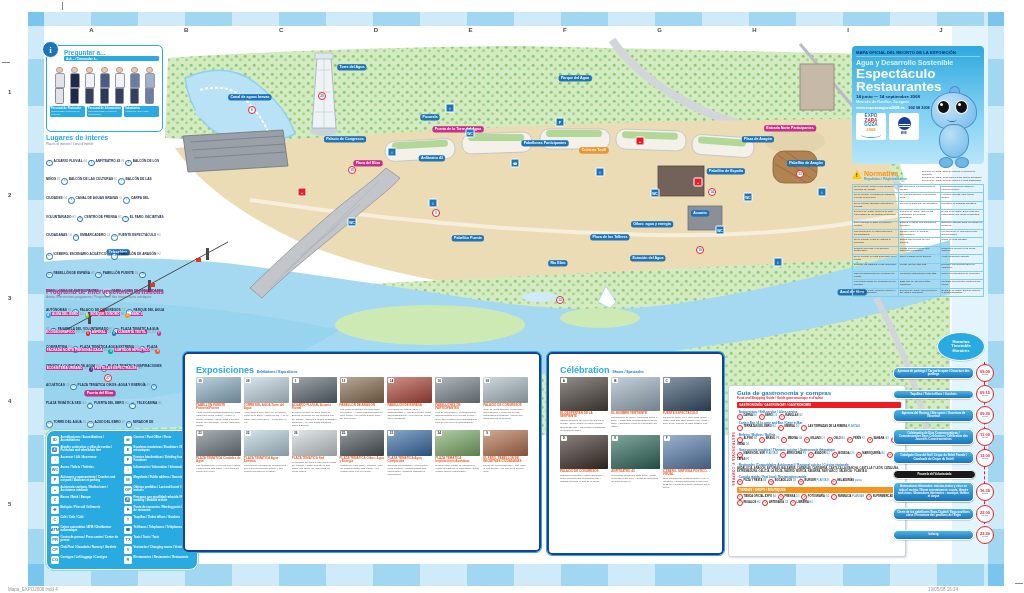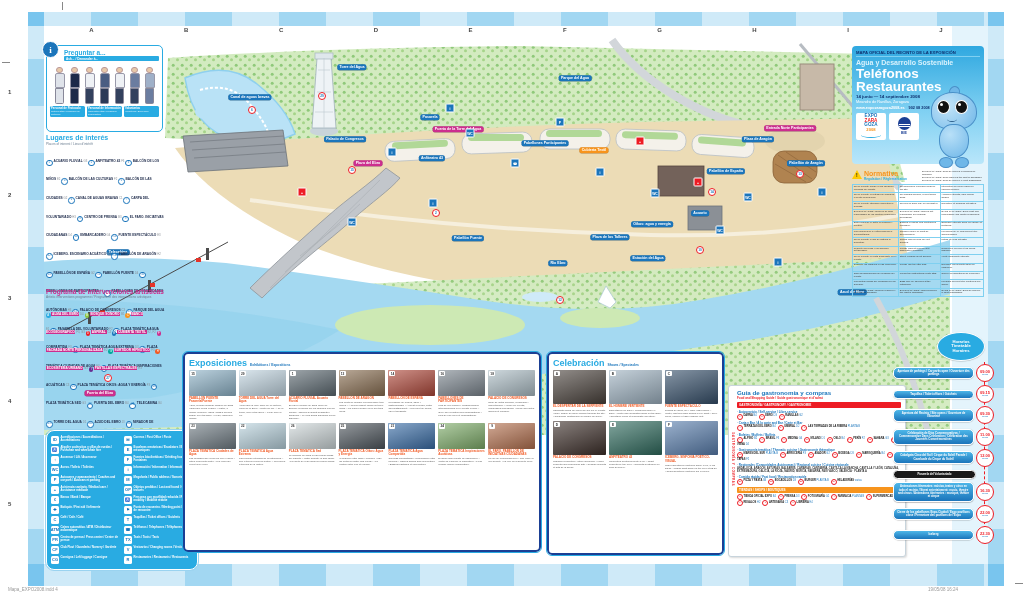--- a/index.html
+++ b/index.html
@@ -125,21 +125,21 @@
   .tl-bubble b{color:#fff;font-size:4.2px;line-height:4.6px}
   .tl-row{position:relative;display:flex;align-items:center;gap:2px;margin-bottom:3.2px}
   .tl-pill{flex:1;background:linear-gradient(180deg,#4db6e8,#1b75bb);border:.8px solid #fff;border-radius:5px;
            color:#fff;font-size:2.8px;line-height:3.3px;font-weight:bold;text-align:center;padding:2px 3px;box-shadow:0 .4px .8px rgba(0,0,0,.25)}
   .tl-pill.dark{background:#1a1a1a}
   .tl-time{flex:none;width:16px;height:16px;background:#fff;border:1.1px solid #ed1c24;border-radius:50%;
            display:flex;flex-direction:column;align-items:center;justify-content:center}
   .tl-time b{color:#ed1c24;font-size:4px;line-height:4px}
   .tl-time i{color:#1b75bb;font-size:2.4px;font-style:normal;line-height:2.6px}
   
-  .bigbox{border:2.5px solid #1b3f94;outline:1px solid #29abe2;border-radius:5px;padding:4px}
+  .bigbox{border:2.5px solid #1b3f94;outline:1px solid #29abe2;border-radius:5px;padding:11px}
   .expos{left:183px;top:352px;width:358px;height:200px}
   .shows{left:547px;top:352px;width:177px;height:203px}
   .bb-head{display:flex;align-items:baseline;gap:3px;margin-bottom:2px}
   .bb-head b{color:#29abe2;font-size:9px;font-weight:bold}
   .bb-head i{color:#1b75bb;font-size:3.4px;font-style:normal;font-weight:bold}
   .cards{display:grid;gap:3px}
   .expos .cards{grid-template-columns:repeat(7,1fr)}
   .shows .cards{grid-template-columns:repeat(3,1fr)}
   .card .ph{position:relative;height:26px;border-radius:1px;overflow:hidden}
   .shows .card .ph{height:34px}
@@ -767,21 +767,21 @@
             <span class="ic">R</span>
             <span>Restaurantes / Restaurants / Restaurants</span>
           </div>
         </div>
     </div>
   </div>
 
   <div class="panel hdr">
     <div class="bar">MAPA OFICIAL DEL RECINTO DE LA EXPOSICIÓN</div>
     <div class="theme">Agua y Desarrollo Sostenible</div>
-    <div class="t1"><span>Teléfonos</span><br>
+    <div class="t1"><span>Espectáculo</span><br>
         <span>Restaurantes</span></div>
     <div class="dates">14 junio — 14 septiembre 2008</div>
     <div class="place">Meandro de Ranillas, Zaragoza</div>
     <div class="webrow">
       <b>www.expozaragoza2008.es</b>
       <i>902 08 2008</i>
     </div>
     <div class="logos">
       <div class="logo">
         <span class="l1">EXPO</span>
@@ -1104,21 +1104,21 @@
             <span class="bd">9</span>
           </div>
           <h4>EL FARO. PABELLÓN DE INICIATIVAS CIUDADANAS</h4>
           <p>La voz de la sociedad civil. / The voice of civil society. / La voix de la société civile.</p>
         </div>
       </div>
   </div>
 
   <div class="panel bigbox shows">
     <div class="bb-head">
-      <b>Celebración</b>
+      <b>Célébration</b>
       <i>Shows / Spectacles</i>
     </div>
     <div class="cards">
 
         <div class="card">
           <div class="ph" style="background: rgb(74, 66, 60);">
             <span class="bd">A</span>
           </div>
           <h4>EL DESPERTAR DE LA SERPIENTE</h4>
           <p>Cabalgata diaria del Circo del Sol por el recinto. / Daily Cirque du Soleil parade through the site. / Cavalcade quotidienne du Cirque du Soleil.</p>

